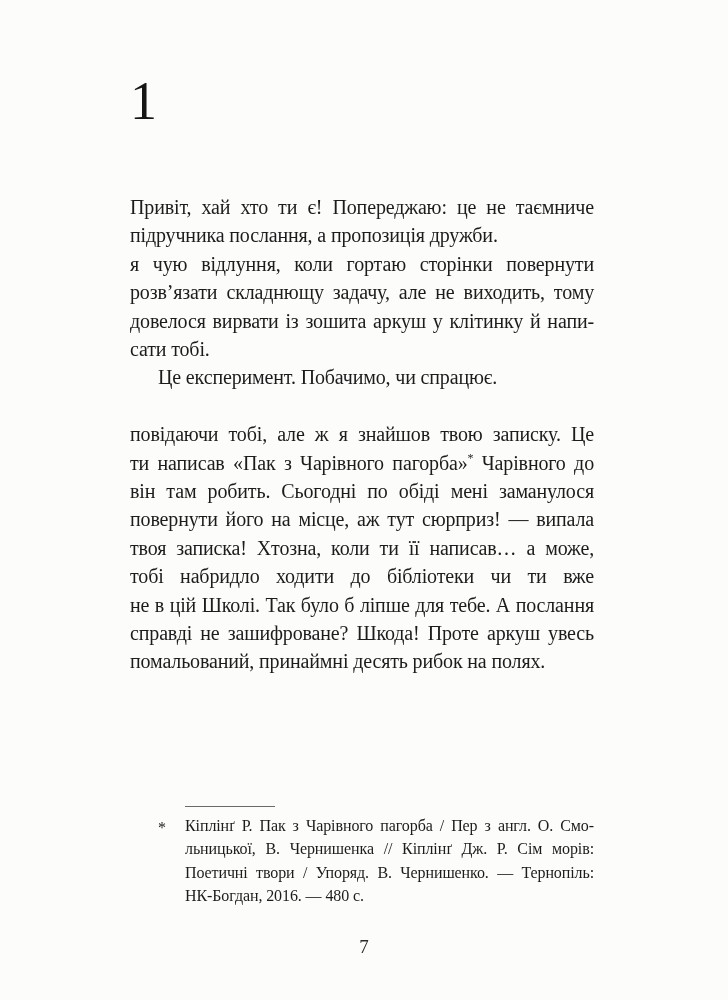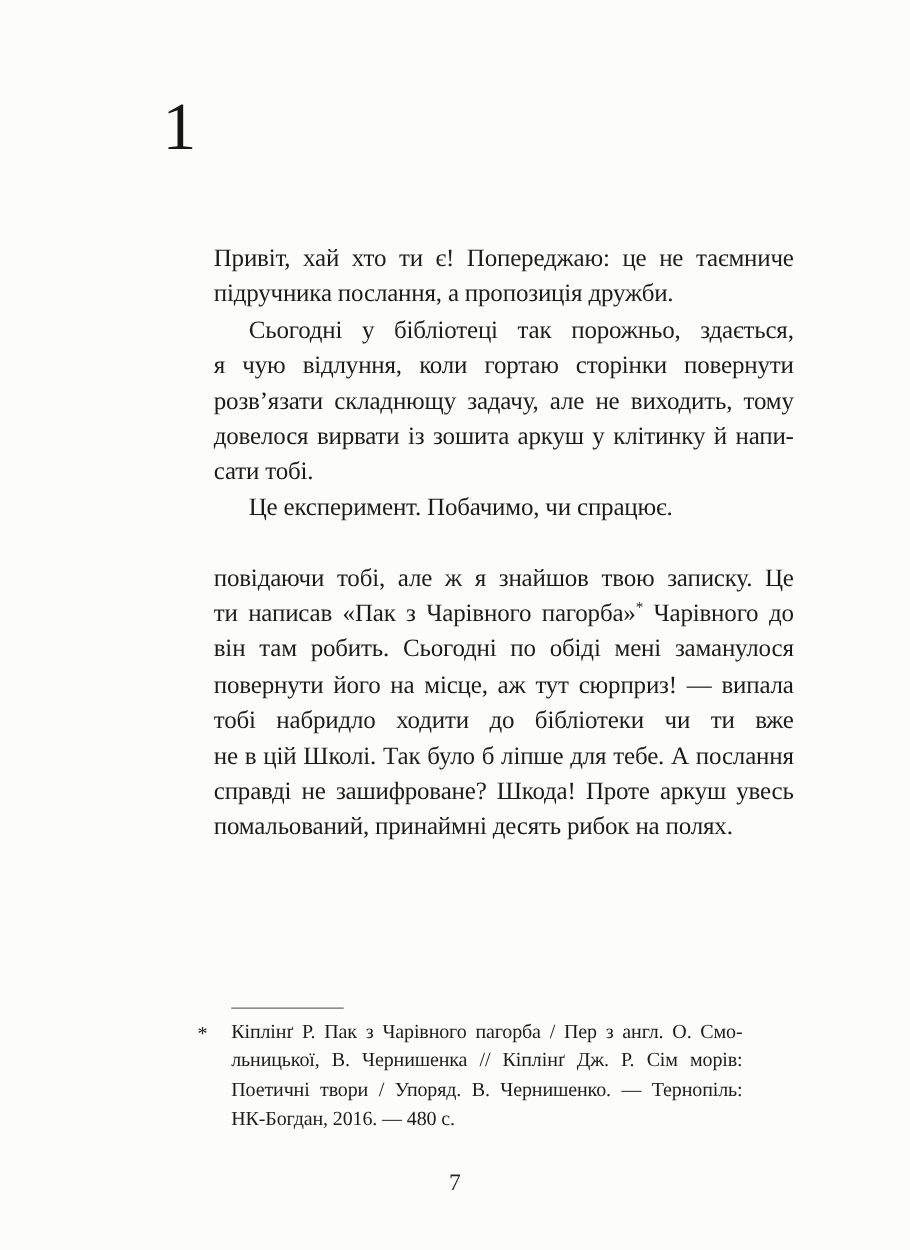--- a/index.html
+++ b/index.html
@@ -29,21 +29,20 @@
     color: #161616;
   }
   .text-block {
     position: absolute;
     left: 130px;
     top: 193px;
     width: 464px;
     font-size: 20px;
     line-height: 28.4px;
     letter-spacing: -0.15px;
-    margin-left: 41px;
   }
   .bline {
     text-align: justify;
     text-align-last: justify;
     white-space: normal;
   }
   .bline.endline {
     text-align-last: left;
   }
   .bline.indent {
@@ -103,36 +102,36 @@
   <div class="chapter-number">1</div>
 
   <div class="text-block">
 
     <div>
       <div class="bline">Привіт, хай хто ти є! Попереджаю: це не таємниче</div>
       <div class="bline endline">підручника послання, а пропозиція дружби.</div>
     </div>
 
     <div>
-      <div class="bline indent">Сьогодні у бібліотеці так порожньо, здається,</div>
       <div class="bline">я чую відлуння, коли гортаю сторінки повернути</div>
       <div class="bline">розв’язати складнющу задачу, але не виходить, тому</div>
       <div class="bline">довелося вирвати із зошита аркуш у клітинку й напи-</div>
       <div class="bline endline">сати тобі.</div>
     </div>
 
     <div>
       <div class="bline endline indent">Це експеримент. Побачимо, чи спрацює.</div>
     </div>
 
     <div class="para-gap">
       <div class="bline">повідаючи тобі, але ж я знайшов твою записку. Це</div>
       <div class="bline"><span>ти написав «Пак з Чарівного пагорба»</span><sup class="ref-mark">*</sup><span> Чарівного до</span></div>
       <div class="bline">він там робить. Сьогодні по обіді мені заманулося</div>
       <div class="bline">повернути його на місце, аж тут сюрприз! — випала</div>
+      <div class="bline">твоя записка! Хтозна, коли ти її написав… а може,</div>
       <div class="bline">тобі набридло ходити до бібліотеки чи ти вже</div>
       <div class="bline">не в цій Школі. Так було б ліпше для тебе. А послання</div>
       <div class="bline">справді не зашифроване? Шкода! Проте аркуш увесь</div>
       <div class="bline endline">помальований, принаймні десять рибок на полях.</div>
     </div>
 
   </div>
 
   <div class="footnote">
     <div class="footnote-rule"></div>

